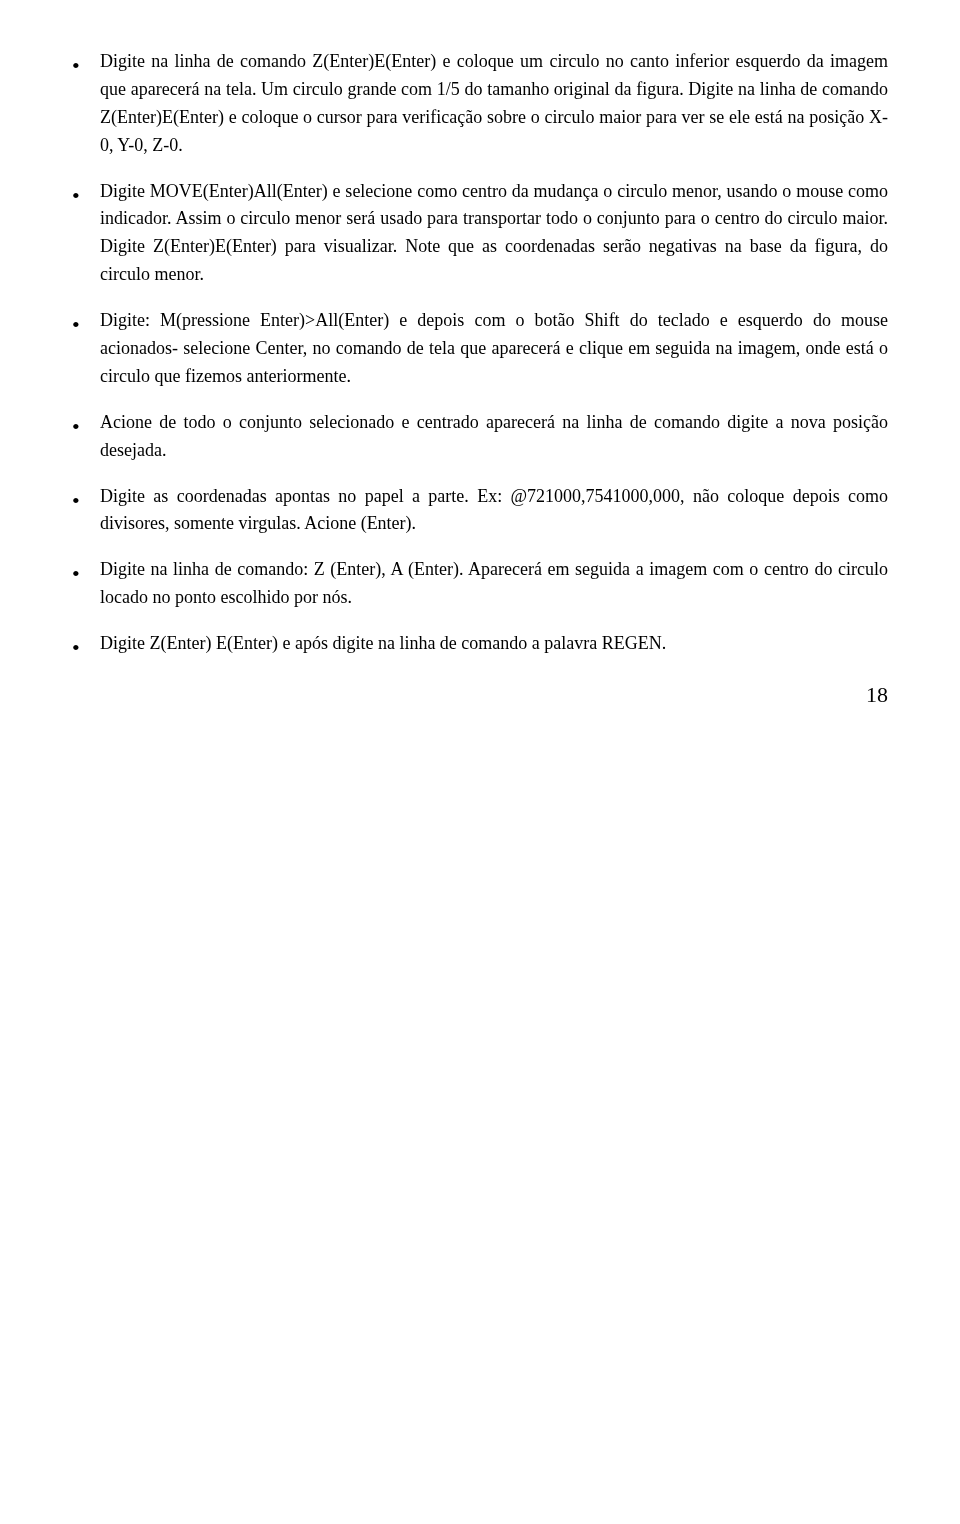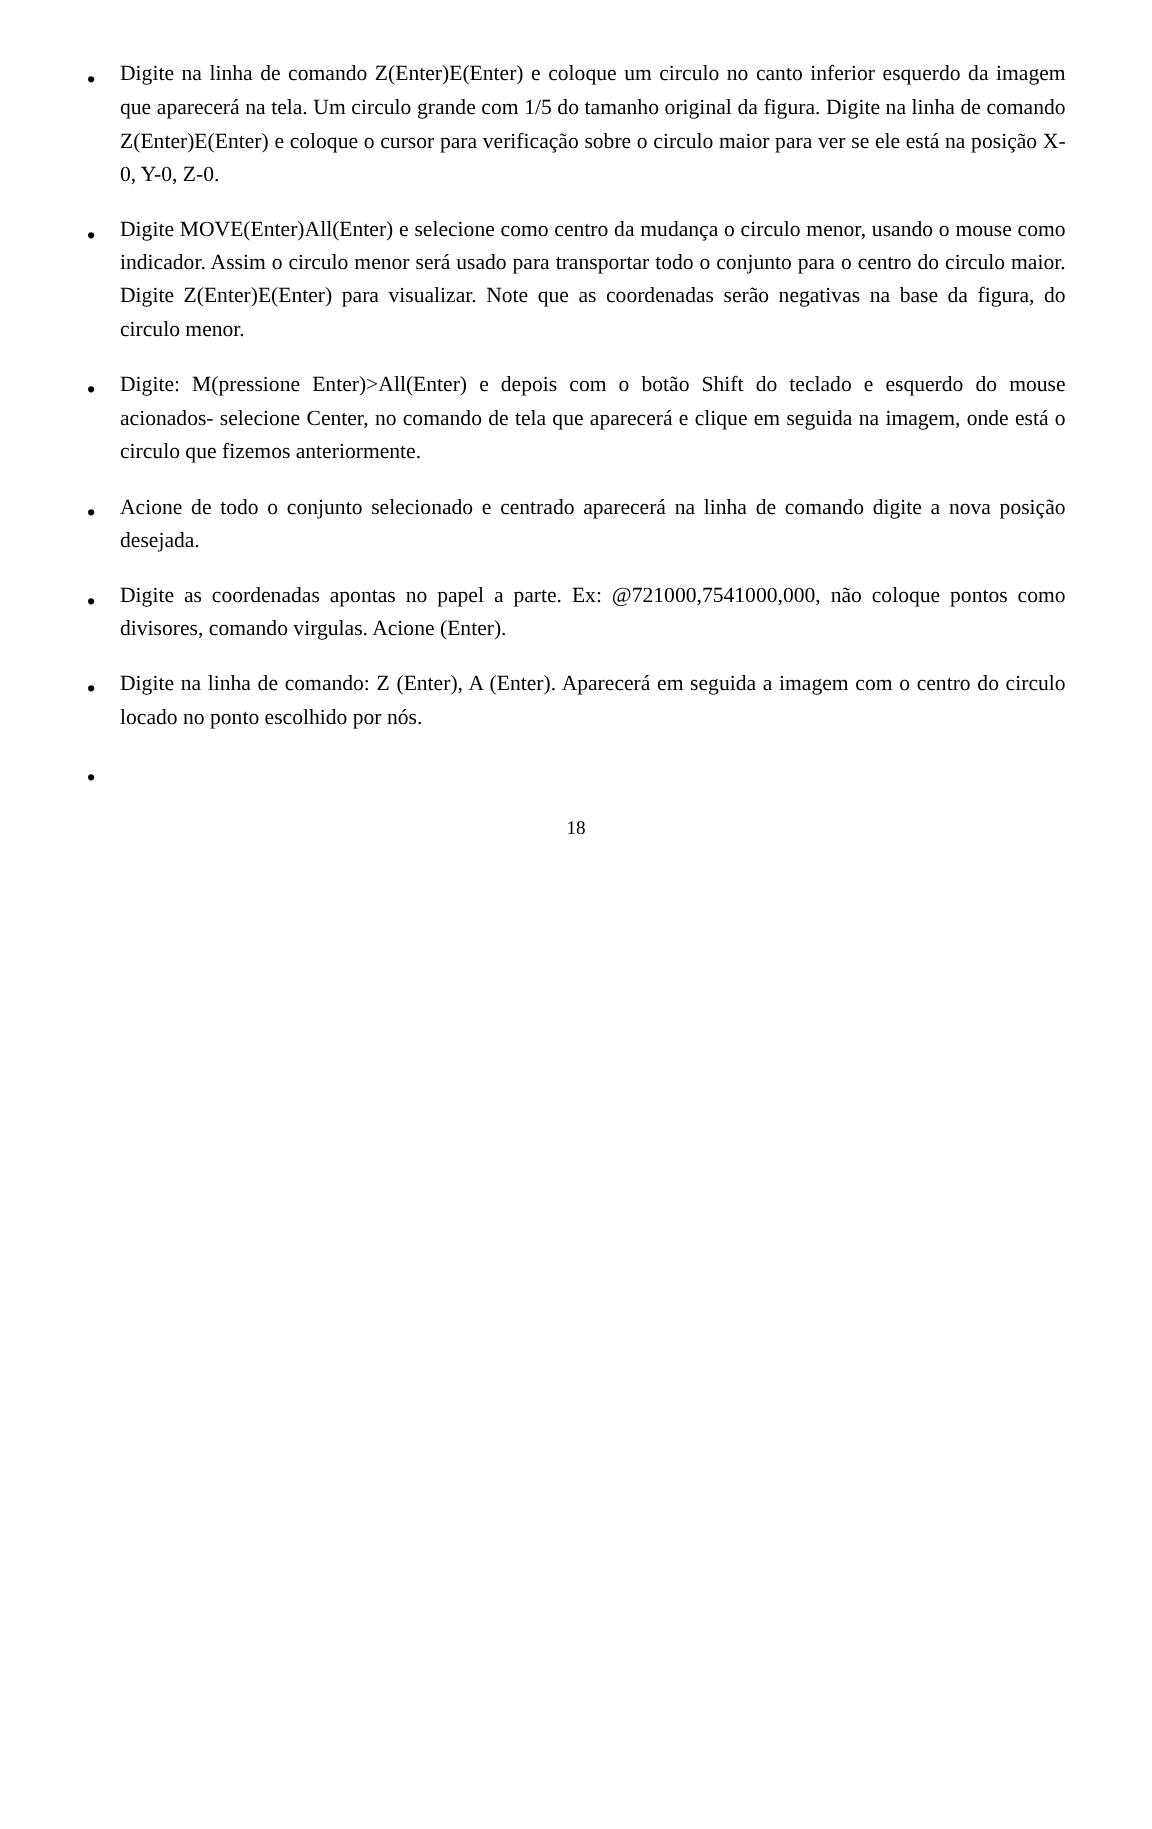--- a/index.html
+++ b/index.html
@@ -41,22 +41,22 @@
       padding-top: 1px;
     }
 
     .bullet-text {
       flex: 1;
       text-align: justify;
       line-height: 1.55;
     }
 
     .page-number {
-      text-align: center;
-      font-size: 16px;
+      text-align: right;
+      font-size: 22px;
     }
   </style>
 </head>
 <body>
 
 <div class="page">
   <div class="content">
 
     <div class="bullet-section">
       <span class="bullet">•</span>
@@ -73,28 +73,29 @@
       <span class="bullet-text">Digite: M(pressione Enter)&gt;All(Enter) e depois com o botão Shift do teclado e esquerdo do mouse acionados- selecione Center, no comando de tela que aparecerá e clique em seguida na imagem, onde está o circulo que fizemos anteriormente.</span>
     </div>
 
     <div class="bullet-section">
       <span class="bullet">•</span>
       <span class="bullet-text">Acione de todo o conjunto selecionado e centrado aparecerá na linha de comando digite a nova posição desejada.</span>
     </div>
 
     <div class="bullet-section">
       <span class="bullet">•</span>
-      <span class="bullet-text">Digite as coordenadas apontas no papel a parte. Ex: @721000,7541000,000, não coloque pontos como divisores, comando virgulas. Acione (Enter).</span>
+      <span class="bullet-text">Digite as coordenadas apontas no papel a parte. Ex: @721000,7541000,000, não coloque depois como divisores, somente virgulas. Acione (Enter).</span>
     </div>
 
     <div class="bullet-section">
       <span class="bullet">•</span>
       <span class="bullet-text">Digite na linha de comando: Z (Enter), A (Enter). Aparecerá em seguida a imagem com o centro do circulo locado no ponto escolhido por nós.</span>
     </div>
 
     <div class="bullet-section">
       <span class="bullet">•</span>
+      <span class="bullet-text">Digite Z(Enter) E(Enter) e após digite na linha de comando a palavra REGEN.</span>
     </div>
 
     <div class="page-number">18</div>
 
   </div>
 </div>
 
 </body></html>

